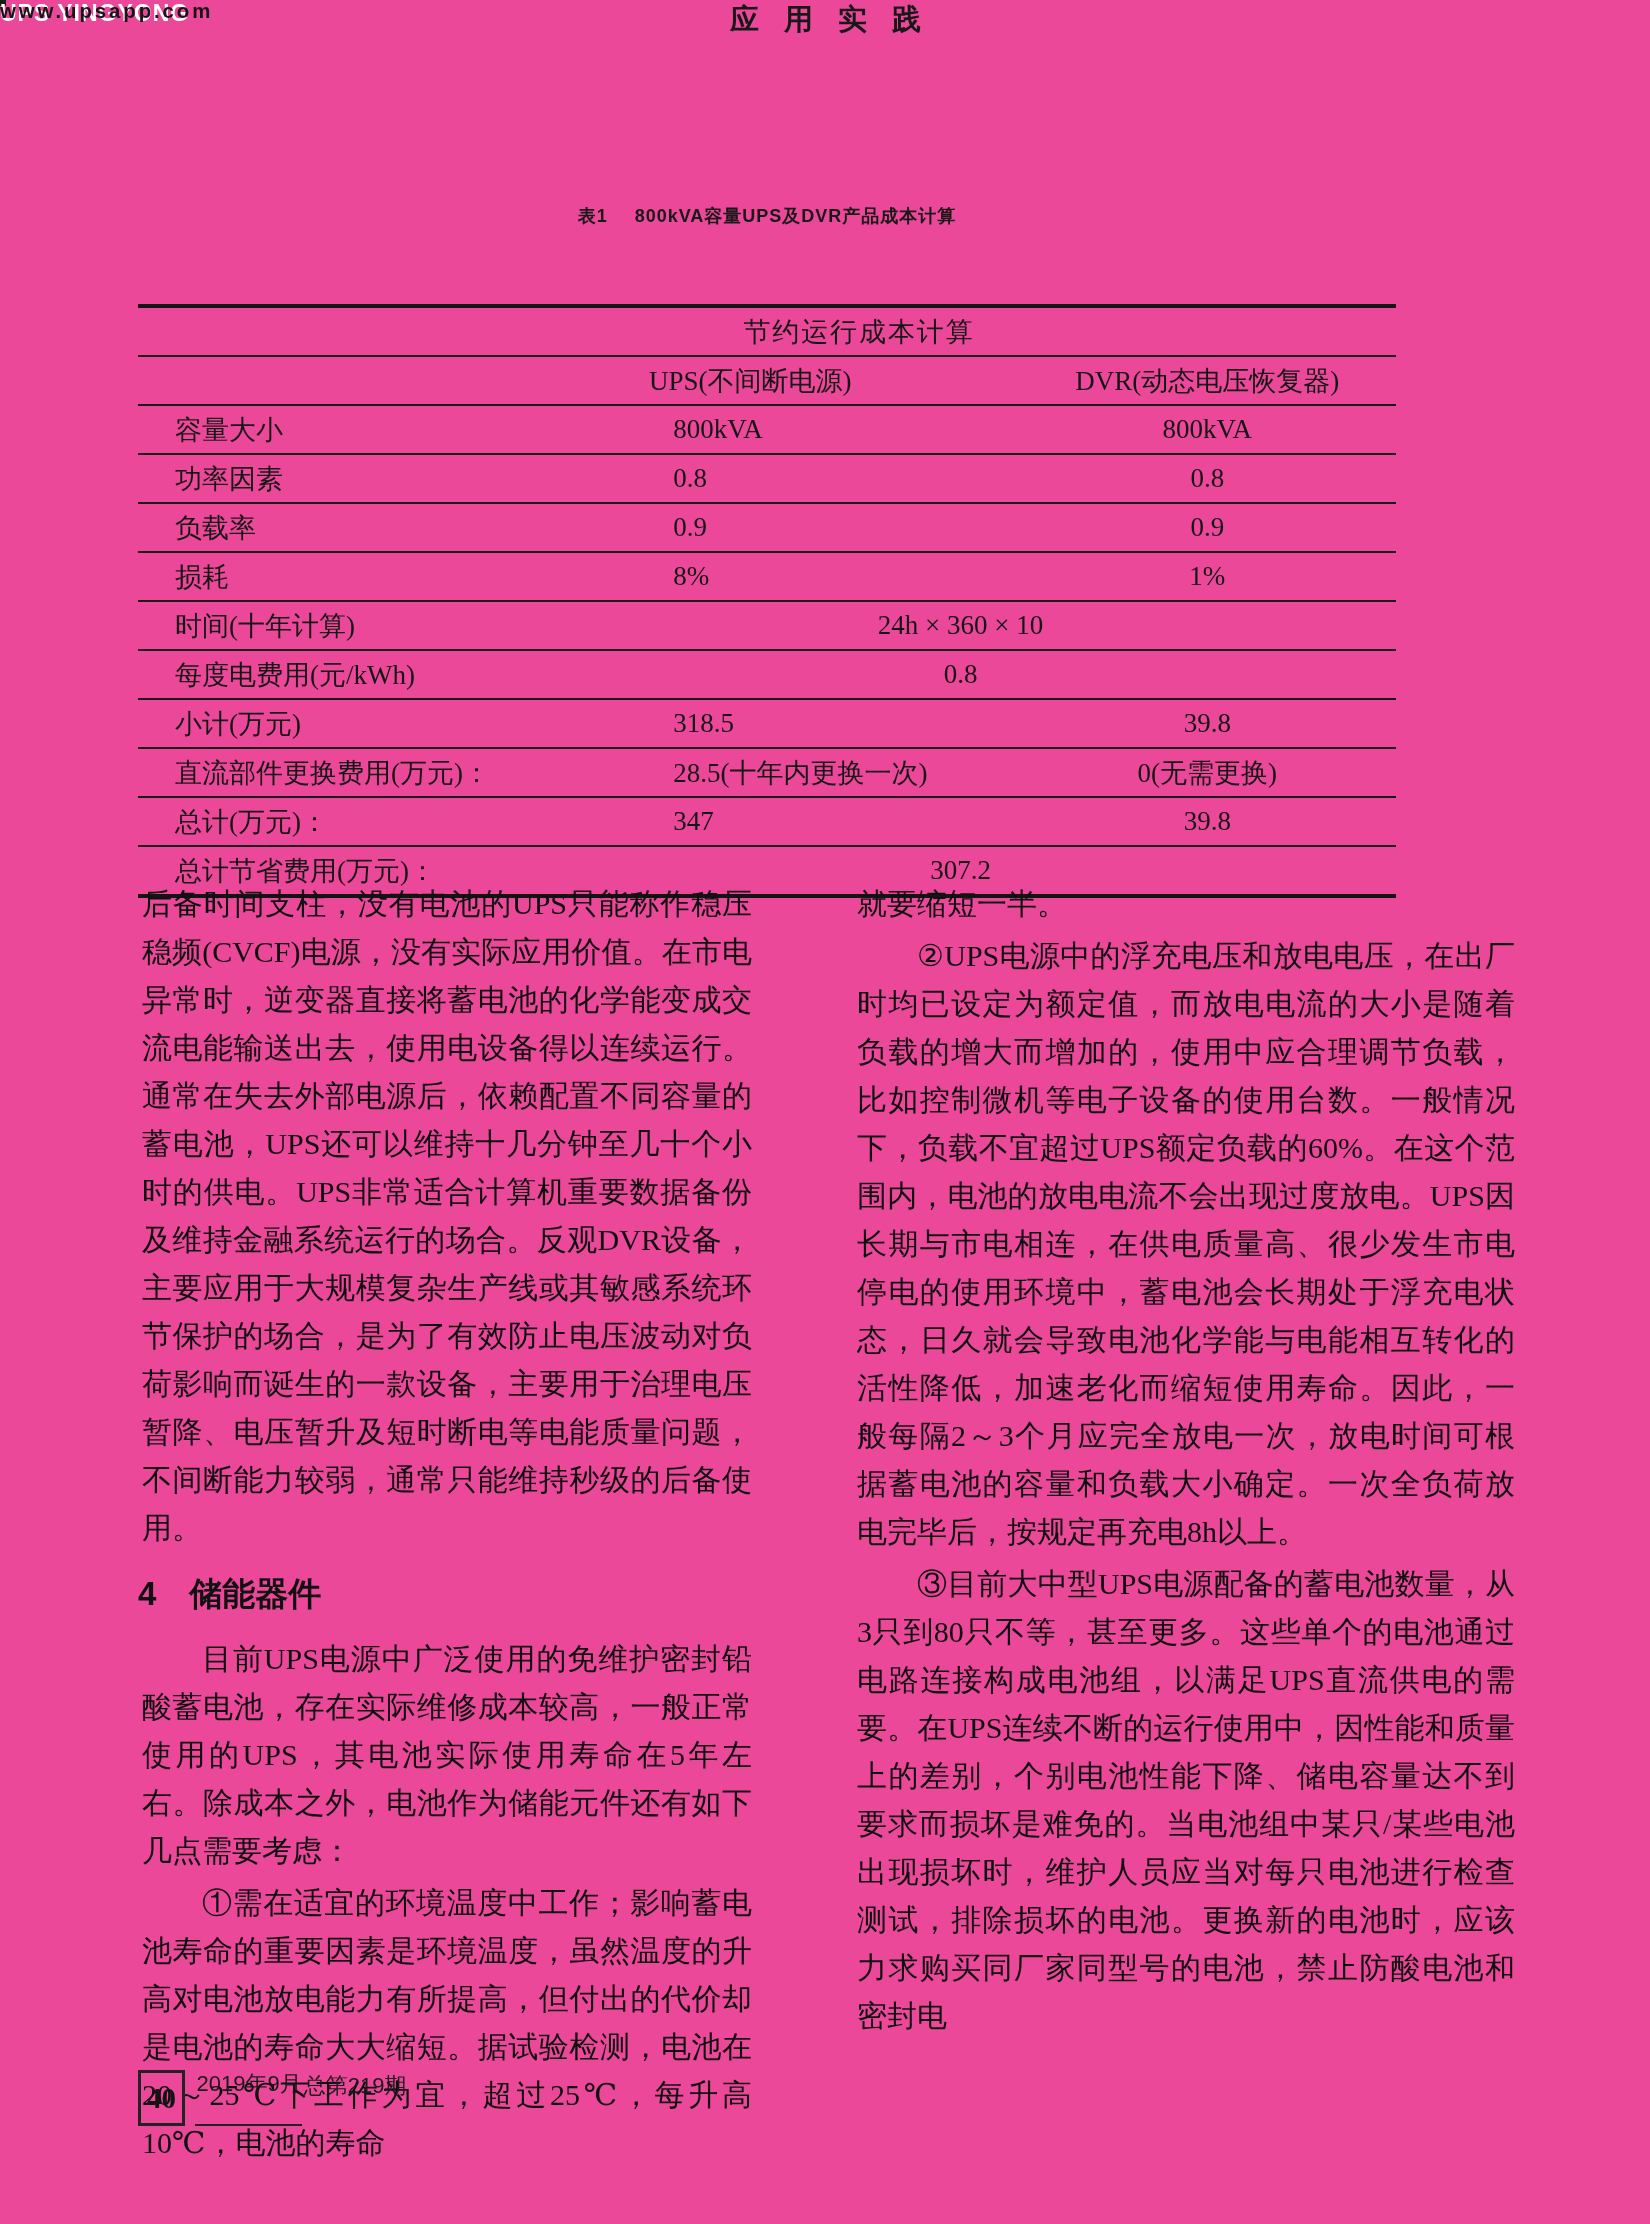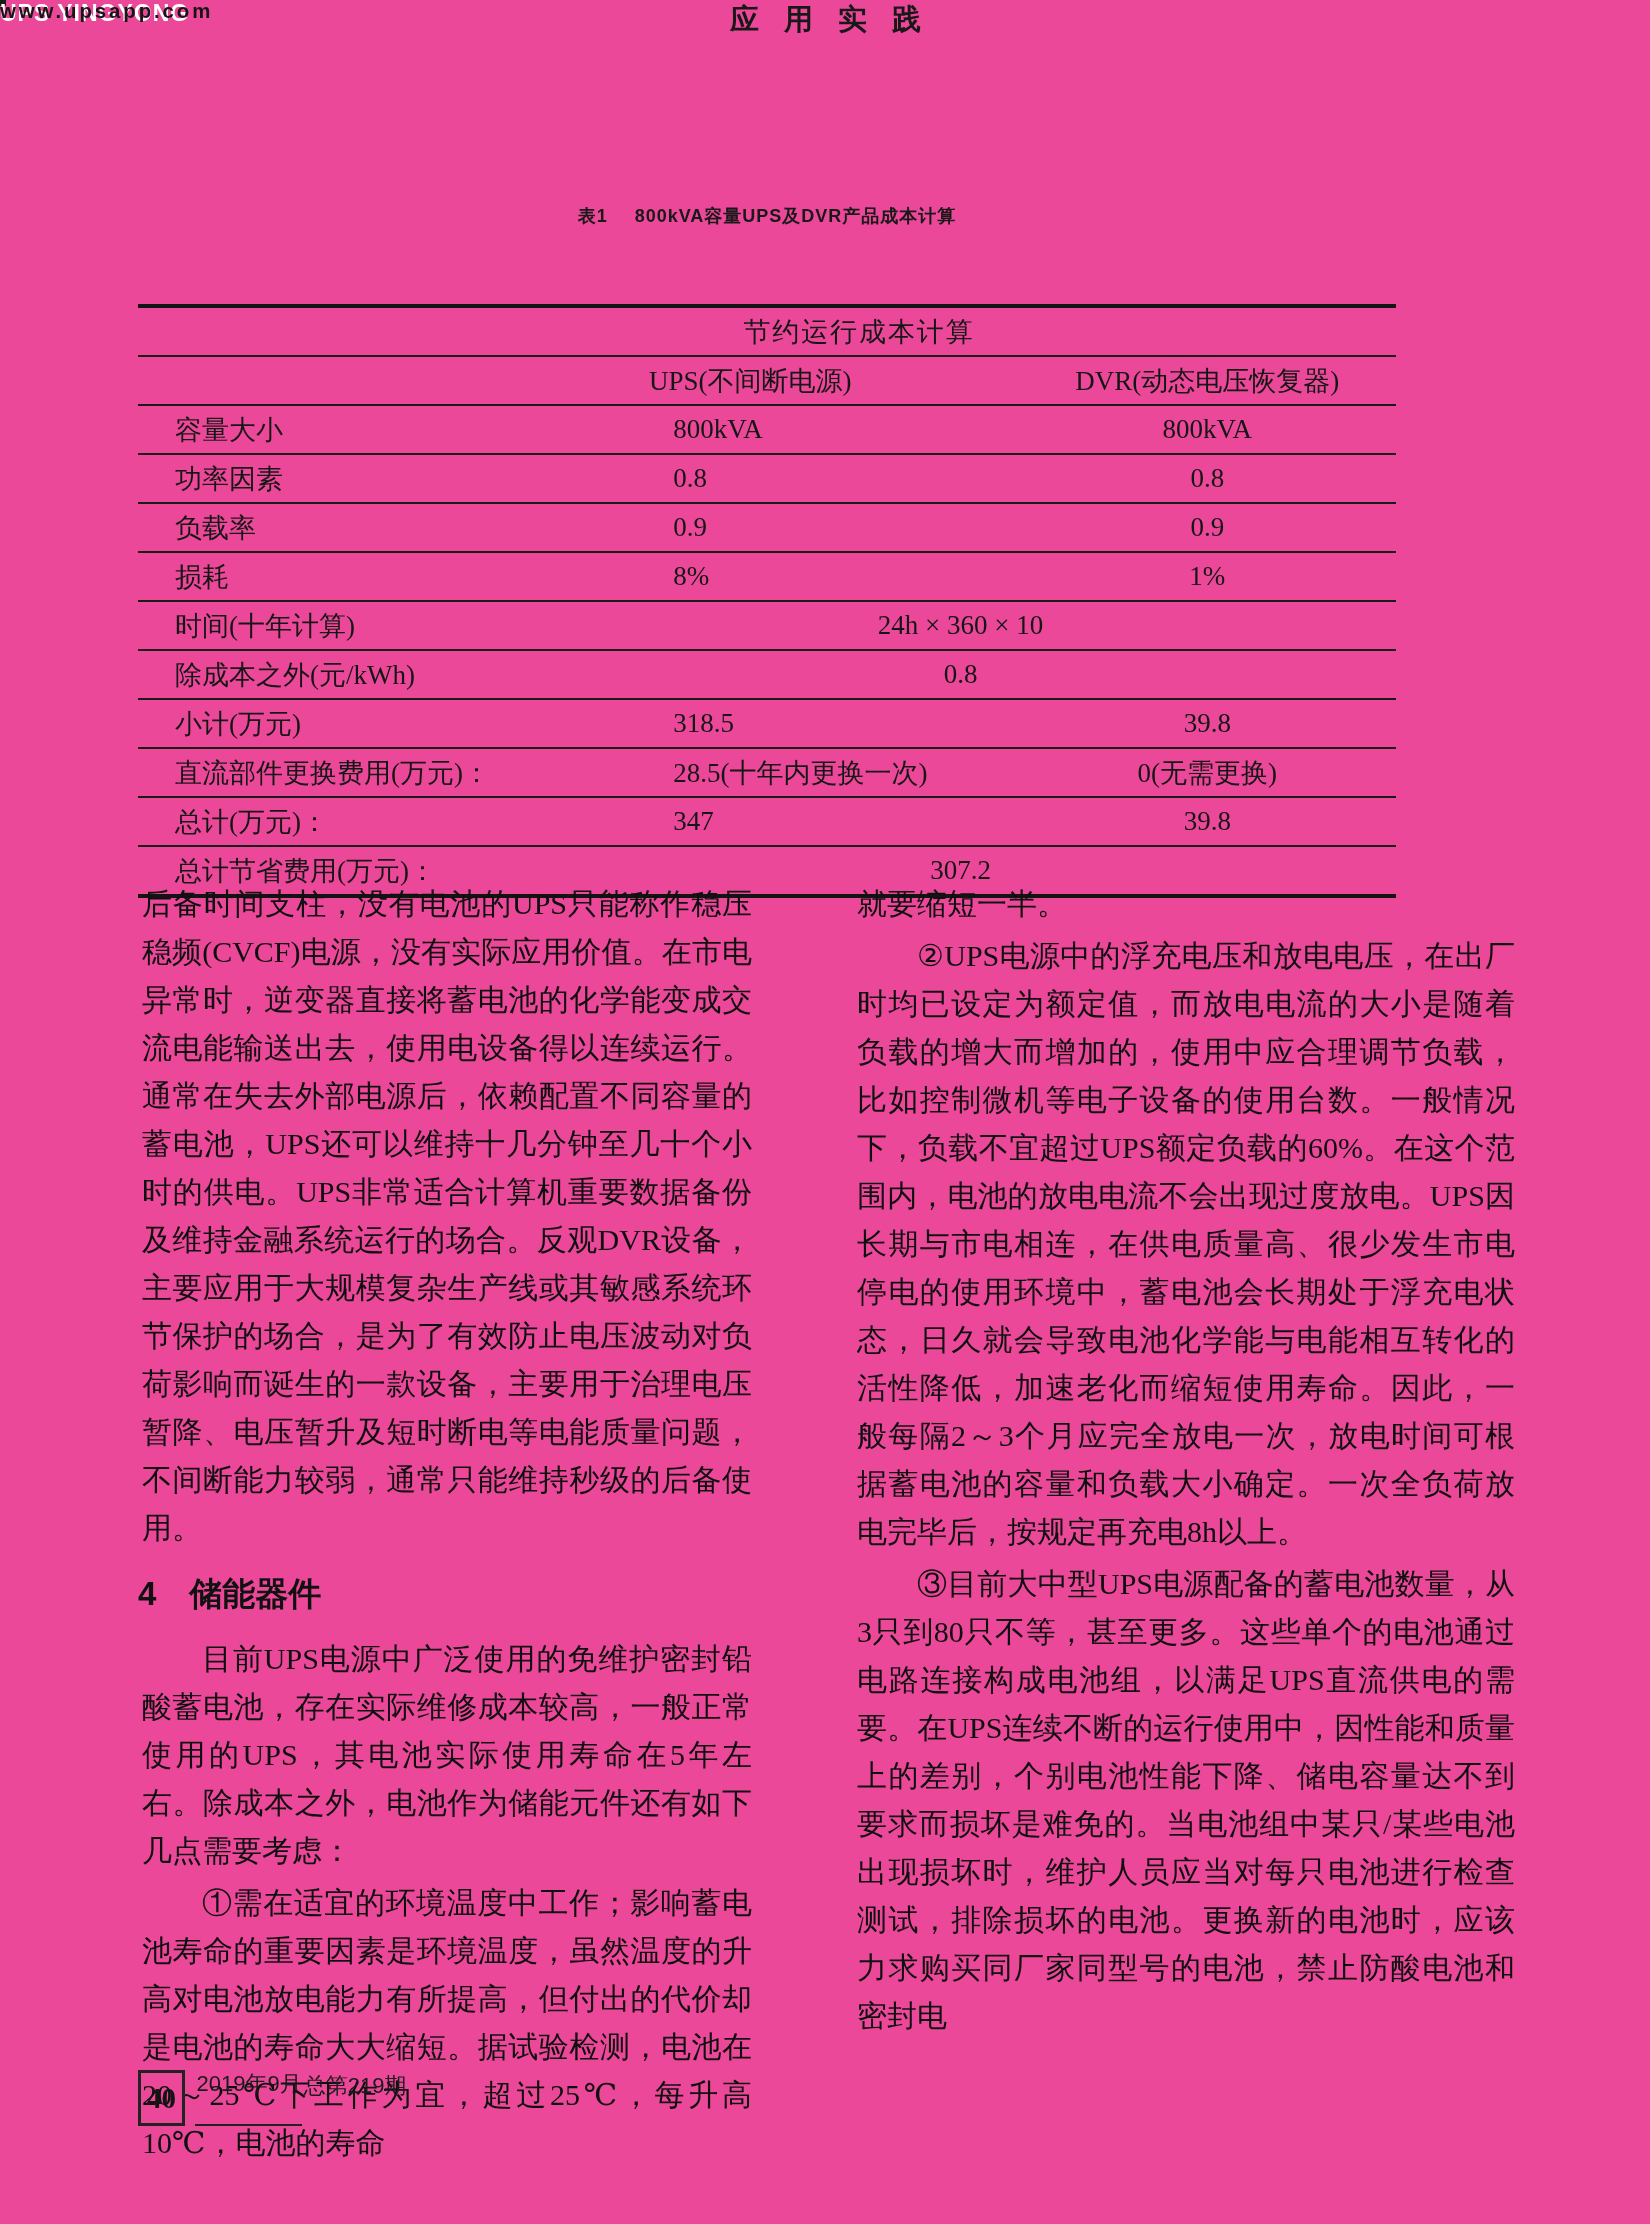--- a/index.html
+++ b/index.html
@@ -107,21 +107,21 @@
     <tr>
       <td class="lbl">损耗</td>
       <td class="ups">8%</td>
       <td class="dvr">1%</td>
     </tr>
     <tr>
       <td class="lbl">时间(十年计算)</td>
       <td colspan="2" class="merged">24h × 360 × 10</td>
     </tr>
     <tr>
-      <td class="lbl">除成本之外(元/kWh)</td>
+      <td class="lbl">每度电费用(元/kWh)</td>
       <td colspan="2" class="merged">0.8</td>
     </tr>
     <tr>
       <td class="lbl">小计(万元)</td>
       <td class="ups">318.5</td>
       <td class="dvr">39.8</td>
     </tr>
     <tr>
       <td class="lbl">直流部件更换费用(万元)：</td>
       <td class="ups">28.5(十年内更换一次)</td>

